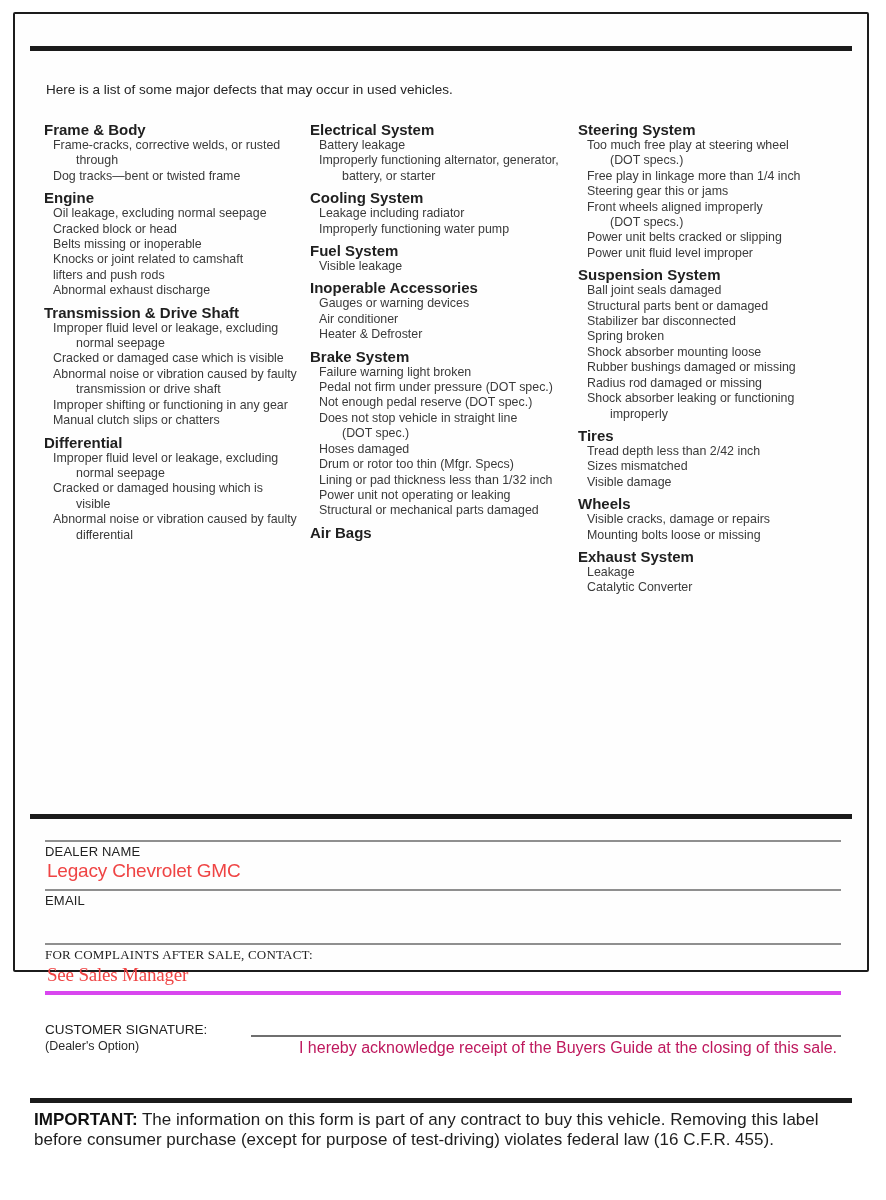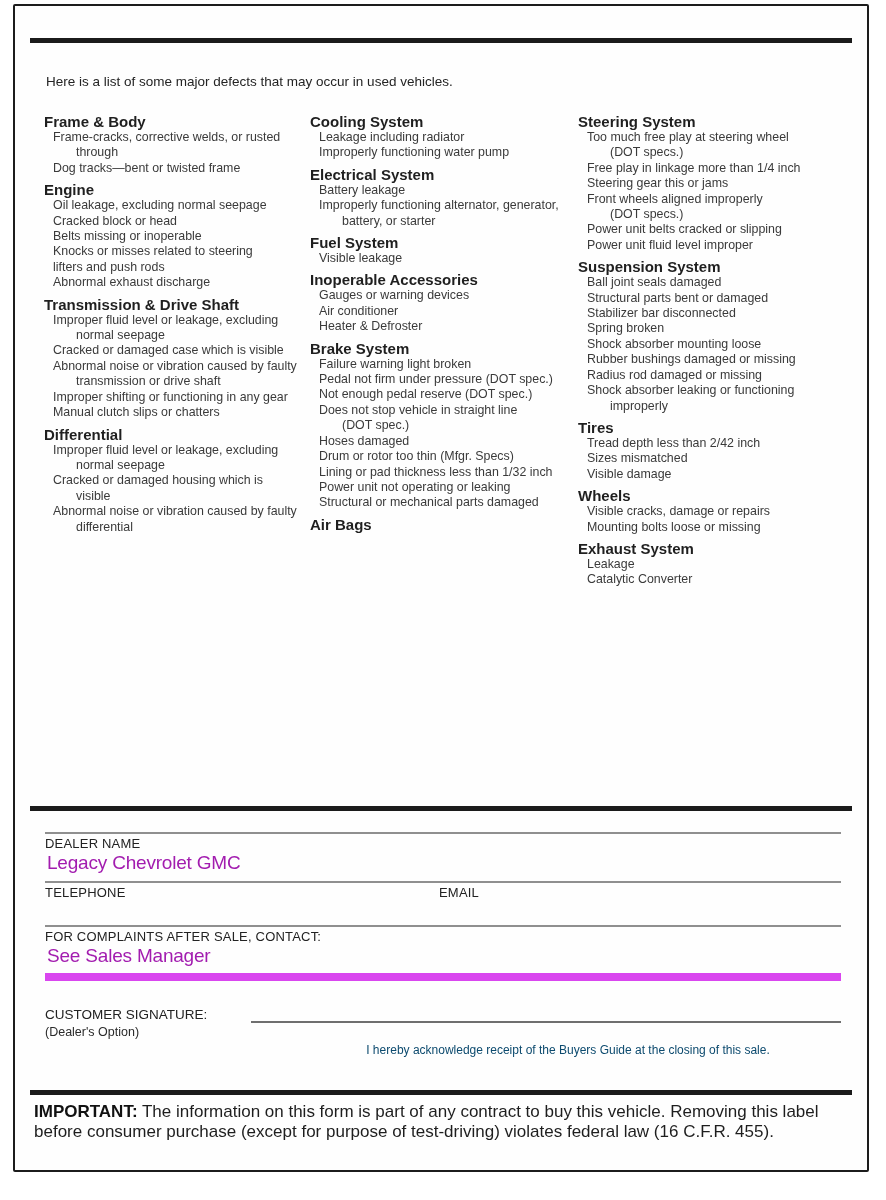--- a/index.html
+++ b/index.html
@@ -1,54 +1,54 @@
 <!DOCTYPE html>
 <html><head>
 <meta charset="utf-8">
 <style>
   html,body{margin:0;padding:0;}
   body{
     width:886px;height:1200px;background:#ffffff;position:relative;
     font-family:"Liberation Sans", sans-serif;color:#2e2e2e;
   }
   .page{
-    position:absolute;left:13px;top:4px;width:856px;height:1168px;
+    position:absolute;left:13px;top:12px;width:856px;height:960px;
     border:2px solid #1c1c1c;border-radius:2px;background:#fefefe;box-sizing:border-box;
   }
   .bar{position:absolute;left:15px;right:15px;height:5px;background:#1b1b1b;}
   .bar-top{top:32px;}
   .bar-mid{top:800px;}
   .bar-bottom{top:1084px;}
   .intro{position:absolute;left:31px;top:68px;font-size:13.5px;color:#242424;}
   .cols{position:absolute;left:29px;right:14px;top:104px;display:flex;}
   .col{font-size:12.4px;line-height:15.4px;color:#3a3a3a;}
   .col-1{width:266px;}
   .col-2{width:268px;}
   .col-3{flex:1;}
   .sec{margin-bottom:6px;}
   .sec-h{font-weight:bold;font-size:15px;color:#1f1f1f;line-height:16px;margin-top:4px;}
   .ln{padding-left:9px;}
   .ln.wrap{padding-left:32px;}
   
   .dealer{position:absolute;left:30px;right:26px;top:826px;}
   .drow{border-top:2px solid #8f8f8f;padding-top:2px;}
   .dlabel{font-size:13px;color:#222;letter-spacing:0.2px;}
-  .dvalue{font-size:19px;color:#a21caf;letter-spacing:-0.2px;padding:1px 0 2px 2px;}
+  .dvalue{font-size:19px;color:#ef4444;letter-spacing:-0.2px;padding:1px 0 2px 2px;}
   .drow-name{height:45px;}
   .drow-addr{height:43px;}
   .drow-tel{height:40px;display:flex;}
   .tel-label{width:394px;}
-  .drow-complaints{border-bottom:8px solid #d946ef;height:44px;margin-top:0;}
+  .drow-complaints{border-bottom:4px solid #d946ef;height:44px;margin-top:10px;font-family:Liberation Serif, serif;}
   .sig-block{margin-top:26px;}
-  .sig-row{display:flex;align-items:flex-start;gap:38px;}
+  .sig-row{display:flex;align-items:center;gap:38px;}
   .sig-label{font-size:13.5px;color:#222;white-space:nowrap;}
   .sig-line{flex:1;border-bottom:2px solid #6f6f6f;margin-left:6px;height:14px;}
   .sig-sub{display:flex;margin-top:2px;}
   .sig-option{width:250px;font-size:12.5px;color:#2a2a2a;}
-  .sig-ack{flex:1;text-align:center;font-size:12px;color:#0c4a6e;margin-top:18px;}
+  .sig-ack{flex:1;text-align:center;font-size:16px;color:#be185d;}
   
   .important{position:absolute;left:19px;right:19px;top:1096px;font-size:17px;line-height:19.5px;color:#1e1e1e;}
   .important b{color:#111;}
 </style>
 </head>
 <body>
 
 <div class="page">
 
   <div class="bar bar-top"></div>
@@ -61,21 +61,21 @@
           <div class="sec-h">Frame &amp; Body</div>
           <div class="ln">Frame-cracks, corrective welds, or rusted</div>
           <div class="ln wrap">through</div>
           <div class="ln">Dog tracks—bent or twisted frame</div>
         </div>
         <div class="sec">
           <div class="sec-h">Engine</div>
           <div class="ln">Oil leakage, excluding normal seepage</div>
           <div class="ln">Cracked block or head</div>
           <div class="ln">Belts missing or inoperable</div>
-          <div class="ln">Knocks or misses related to steering</div>
+          <div class="ln">Knocks or joint related to camshaft</div>
           <div class="ln">lifters and push rods</div>
           <div class="ln">Abnormal exhaust discharge</div>
         </div>
         <div class="sec">
           <div class="sec-h">Transmission &amp; Drive Shaft</div>
           <div class="ln">Improper fluid level or leakage, excluding</div>
           <div class="ln wrap">normal seepage</div>
           <div class="ln">Cracked or damaged case which is visible</div>
           <div class="ln">Abnormal noise or vibration caused by faulty</div>
           <div class="ln wrap">transmission or drive shaft</div>
@@ -87,29 +87,29 @@
           <div class="ln">Improper fluid level or leakage, excluding</div>
           <div class="ln wrap">normal seepage</div>
           <div class="ln">Cracked or damaged housing which is</div>
           <div class="ln wrap">visible</div>
           <div class="ln">Abnormal noise or vibration caused by faulty</div>
           <div class="ln wrap">differential</div>
         </div>
       </div>
     <div class="col col-2">
         <div class="sec">
-          <div class="sec-h">Cooling System</div>
-          <div class="ln">Leakage including radiator</div>
-          <div class="ln">Improperly functioning water pump</div>
-        </div>
-        <div class="sec">
           <div class="sec-h">Electrical System</div>
           <div class="ln">Battery leakage</div>
           <div class="ln">Improperly functioning alternator, generator,</div>
           <div class="ln wrap">battery, or starter</div>
+        </div>
+        <div class="sec">
+          <div class="sec-h">Cooling System</div>
+          <div class="ln">Leakage including radiator</div>
+          <div class="ln">Improperly functioning water pump</div>
         </div>
         <div class="sec">
           <div class="sec-h">Fuel System</div>
           <div class="ln">Visible leakage</div>
         </div>
         <div class="sec">
           <div class="sec-h">Inoperable Accessories</div>
           <div class="ln">Gauges or warning devices</div>
           <div class="ln">Air conditioner</div>
           <div class="ln">Heater &amp; Defroster</div>
@@ -175,21 +175,20 @@
   </div>
 
   <div class="bar bar-mid"></div>
 
   <div class="dealer">
     <div class="drow drow-name">
       <div class="dlabel">DEALER NAME</div>
       <div class="dvalue">Legacy Chevrolet GMC</div>
     </div>
     <div class="drow drow-tel">
-      <div class="dlabel tel-label">TELEPHONE</div>
       <div class="dlabel">EMAIL</div>
     </div>
     <div class="drow drow-complaints">
       <div class="dlabel">FOR COMPLAINTS AFTER SALE, CONTACT:</div>
       <div class="dvalue">See Sales Manager</div>
     </div>
     <div class="sig-block">
       <div class="sig-row">
         <span class="sig-label">CUSTOMER SIGNATURE:</span>
         <span class="sig-line"></span>

